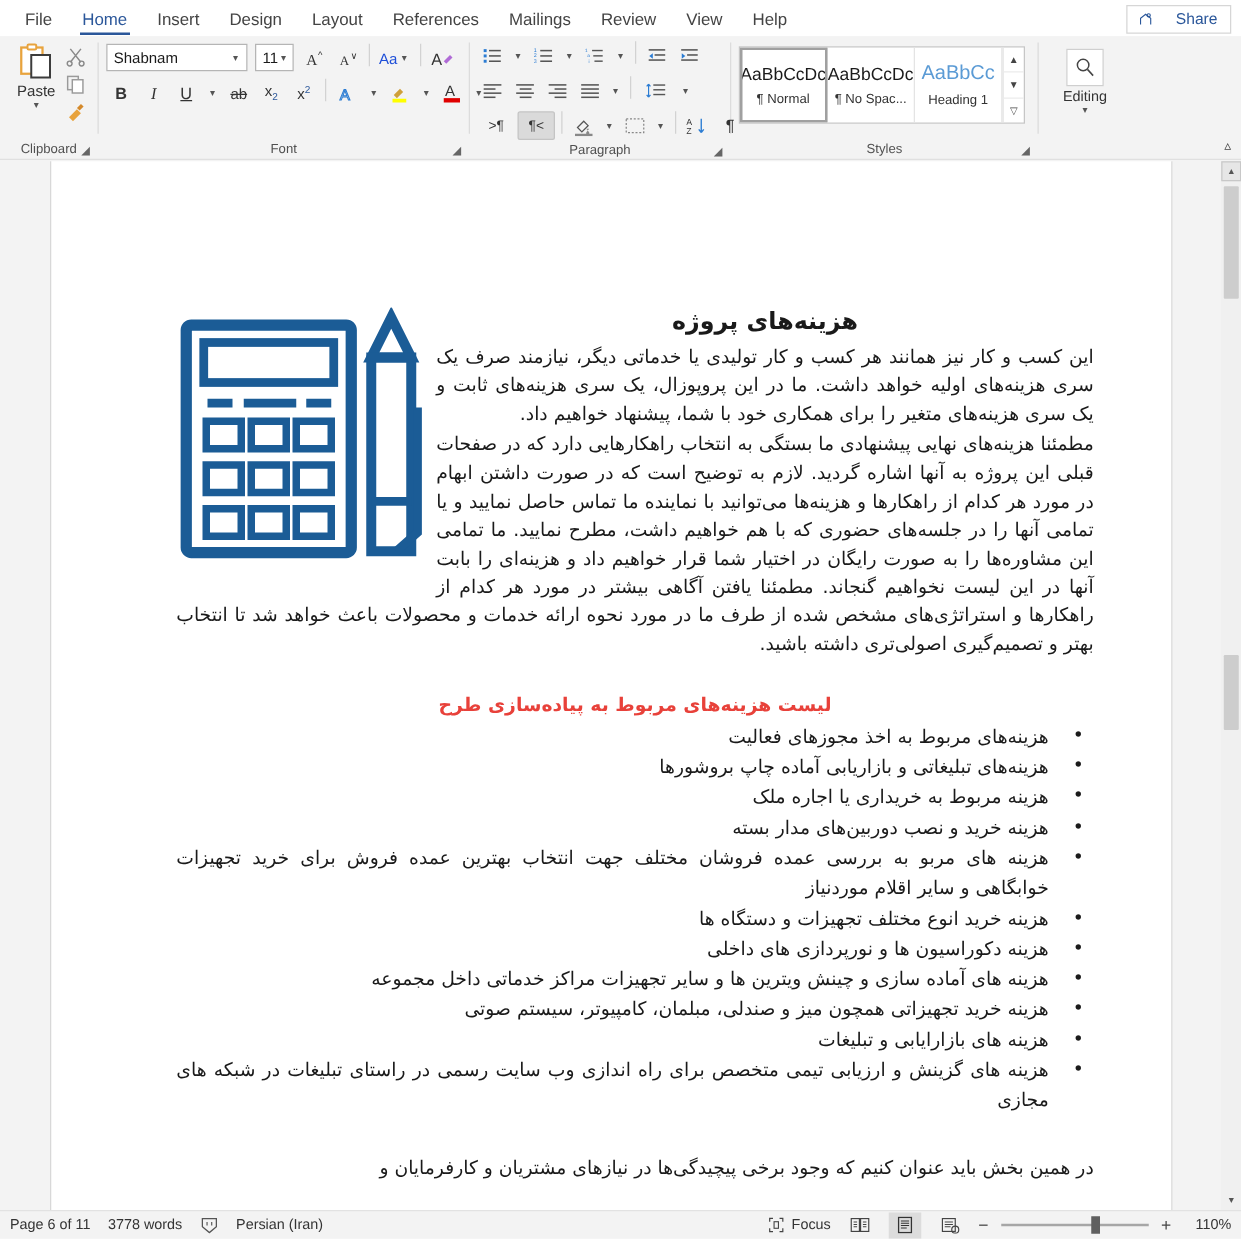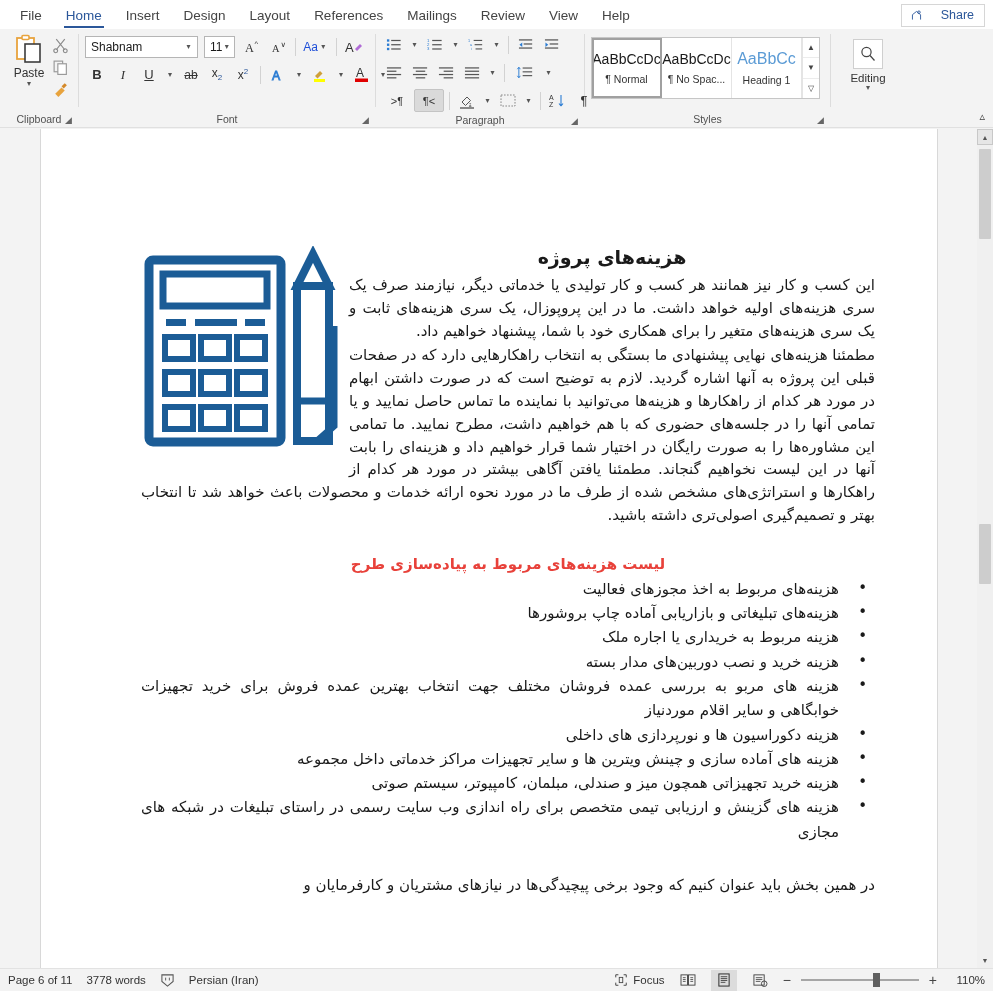--- a/index.html
+++ b/index.html
@@ -56,21 +56,21 @@
 
   
   .g-clipboard { width: 78px; }
   .paste-col { display: flex; flex-direction: column; align-items: center; width: 46px; }
   .paste-lbl { font-size: 12px; color: #333; margin-top: 1px; }
   .caret { font-size: 8px; color: #555; line-height: 7px; }
   .clip-mini { display: flex; flex-direction: column; gap: 5px; padding-top: 4px; }
 
   
   .g-font { width: 296px; }
-  .row { display: flex; align-items: center; gap: 2px; }
+  .row { display: flex; gap: 2px; }
   .row2 { margin-top: 5px; }
   .combo {
     border: 1px solid #b5b5b5; background: #fff; height: 22px;
     display: flex; align-items: center; justify-content: space-between;
     padding: 0 3px 0 5px; font-size: 12px; color: #1a1a1a;
   }
   .combo.fontname { width: 113px; }
   .combo.fontsize { width: 31px; }
   .btn {
     width: 24px; height: 23px; display: flex; align-items: center; justify-content: center;
@@ -578,23 +578,25 @@
         <p class="doc-p">مطمئنا هزینه‌های نهایی پیشنهادی ما بستگی به انتخاب راهکارهایی دارد که در صفحات قبلی این پروژه به آنها اشاره گردید. لازم به توضیح است که در صورت داشتن ابهام در مورد هر کدام از راهکارها و هزینه‌ها می‌توانید با نماینده ما تماس حاصل نمایید و یا تمامی آنها را در جلسه‌های حضوری که با هم خواهیم داشت، مطرح نمایید. ما تمامی این مشاوره‌ها را به صورت رایگان در اختیار شما قرار خواهیم داد و هزینه‌ای را بابت آنها در این لیست نخواهیم گنجاند. مطمئنا یافتن آگاهی بیشتر در مورد هر کدام از راهکارها و استراتژی‌های مشخص شده از طرف ما در مورد نحوه ارائه خدمات و محصولات باعث خواهد شد تا انتخاب بهتر و تصمیم‌گیری اصولی‌تری داشته باشید.</p>
 
         <h2 class="doc-h2">لیست هزینه‌های مربوط به پیاده‌سازی طرح</h2>
 
         <ul class="doc-list">
           <li>هزینه‌های مربوط به اخذ مجوزهای فعالیت</li>
           <li>هزینه‌های تبلیغاتی و بازاریابی آماده چاپ بروشورها</li>
           <li>هزینه مربوط به خریداری یا اجاره ملک</li>
           <li>هزینه خرید و نصب دوربین‌های مدار بسته</li>
           <li>هزینه های مربو به بررسی عمده فروشان مختلف جهت انتخاب بهترین عمده فروش برای خرید تجهیزات خوابگاهی و سایر اقلام موردنیاز</li>
+          <li>هزینه خرید انوع مختلف تجهیزات و دستگاه ها</li>
           <li>هزینه دکوراسیون ها و نورپردازی های داخلی</li>
           <li>هزینه های آماده سازی و چینش ویترین ها و سایر تجهیزات مراکز خدماتی داخل مجموعه</li>
           <li>هزینه خرید تجهیزاتی همچون میز و صندلی، مبلمان، کامپیوتر، سیستم صوتی</li>
+          <li>هزینه های بازارایابی و تبلیغات</li>
           <li>هزینه های گزینش و ارزیابی تیمی متخصص برای راه اندازی وب سایت رسمی در راستای تبلیغات در شبکه های مجازی</li>
         </ul>
 
         <p class="doc-p tail-p">در همین بخش باید عنوان کنیم که وجود برخی پیچیدگی‌ها در نیازهای مشتریان و کارفرمایان و</p>
       </div>
     </div>
   </div>
 
   <div class="vscroll">
     <div class="vs-btn" style="border:1px solid #c8c8c8;background:#e6e6e6;">▲</div>

